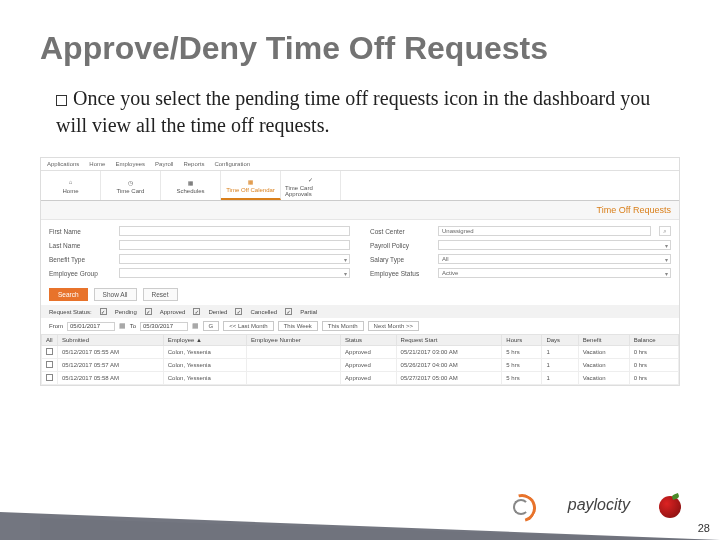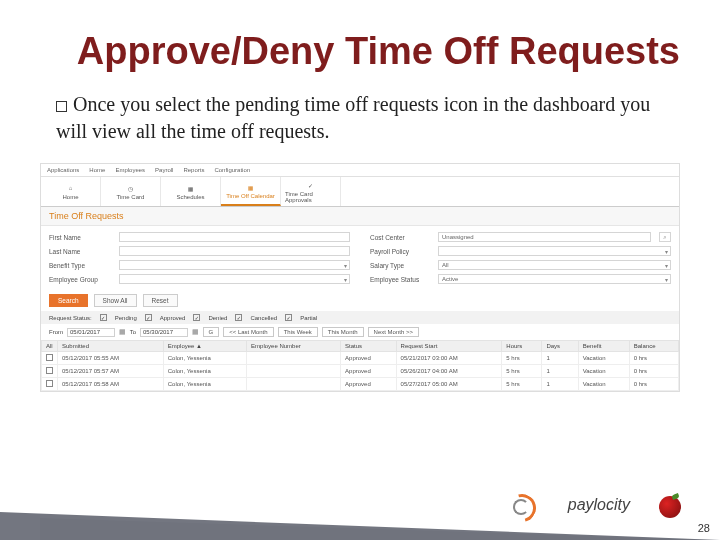--- a/index.html
+++ b/index.html
@@ -1,27 +1,27 @@
 <!DOCTYPE html>
 <html><head>
 <meta charset="utf-8">
 <style>
   * { box-sizing: border-box; margin: 0; padding: 0; }
   body { width: 720px; height: 540px; font-family: Arial, sans-serif; background: #fff; position: relative; overflow: hidden; }
   .slide { padding: 30px 40px 0 40px; }
-  .title { font-size: 38px; font-weight: bold; color: #7f1d1d; font-family: 'Trebuchet MS', sans-serif; margin-bottom: 18px; text-align: right; }
+  .title { font-size: 32px; font-weight: bold; color: #737373; font-family: 'Trebuchet MS', sans-serif; margin-bottom: 18px; }
   .body-text { font-size: 20px; line-height: 1.35; color: #222; margin-bottom: 18px; font-family: Liberation Serif, serif; margin-left: 16px; }
   .bullet-box { display: inline-block; width: 11px; height: 11px; border: 1.5px solid #333; margin-right: 6px; vertical-align: -1px; }
   .app-screenshot { border: 1px solid #ddd; font-size: 7px; color: #444; background: #fff; width: 640px; margin: 0 auto; }
   .top-menu { display: flex; gap: 10px; padding: 3px 6px; border-bottom: 1px solid #e0e0e0; font-size: 6px; color: #666; }
   .tabbar { display: flex; border-bottom: 1px solid #ccc; }
   .tab { display: flex; flex-direction: column; align-items: center; justify-content: center; width: 60px; padding: 3px 4px; font-size: 6px; color: #555; border-right: 1px solid #e8e8e8; gap: 1px; }
   .tab.active { border-bottom: 2px solid #d97f1a; color: #d97f1a; }
   .tab-icon { width: 12px; height: 10px; display: flex; align-items: center; justify-content: center; }
-  .section-head { padding: 4px 8px; background: #f7f7f7; font-size: 9px; color: #d97f1a; border-bottom: 1px solid #e6e6e6; }
+  .section-head { padding: 4px 8px; background: #f7f7f7; font-size: 9px; color: #d97f1a; border-bottom: 1px solid #e6e6e6; text-align: right; }
   .filters { display: flex; padding: 6px 8px; gap: 20px; }
   .filter-col { display: flex; flex-direction: column; gap: 4px; flex: 1; }
   .filter-row { display: flex; align-items: center; gap: 8px; }
   .filter-label { width: 62px; font-size: 6.5px; color: #555; }
   .filter-input { flex: 1; height: 10px; border: 1px solid #d5d5d5; background: #fff; font-size: 6px; padding: 0 3px; display: flex; align-items: center; color: #666; position: relative; }
   .dd-arrow { position: absolute; right: 2px; top: 1px; font-size: 6px; color: #888; }
   .filter-right-label { width: 60px; font-size: 6.5px; color: #555; }
   .search-icon-box { width: 12px; height: 10px; border: 1px solid #d5d5d5; display: flex; align-items: center; justify-content: center; font-size: 6px; color: #777; }
   .action-row { display: flex; gap: 6px; padding: 4px 8px; align-items: center; }
   .btn { padding: 2px 8px; font-size: 6.5px; border: 1px solid #ccc; background: #fafafa; color: #555; }

